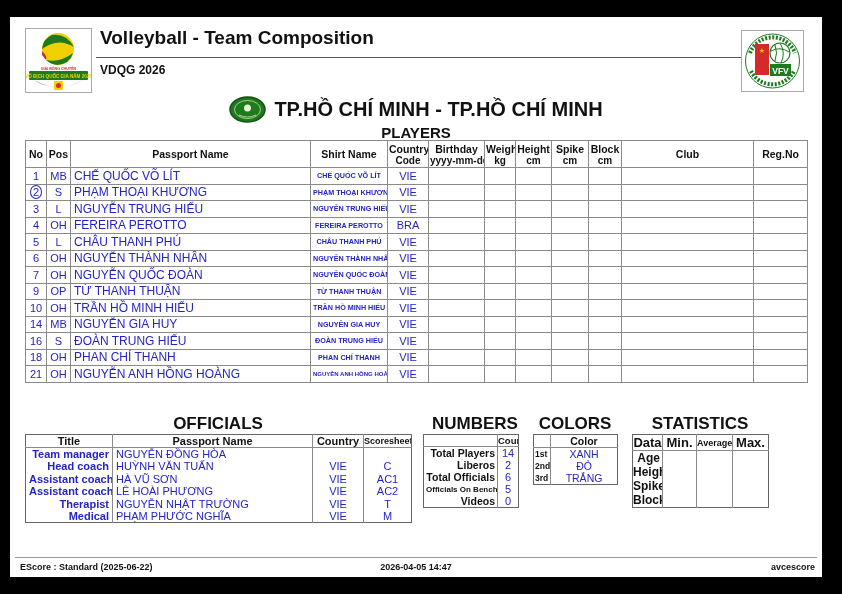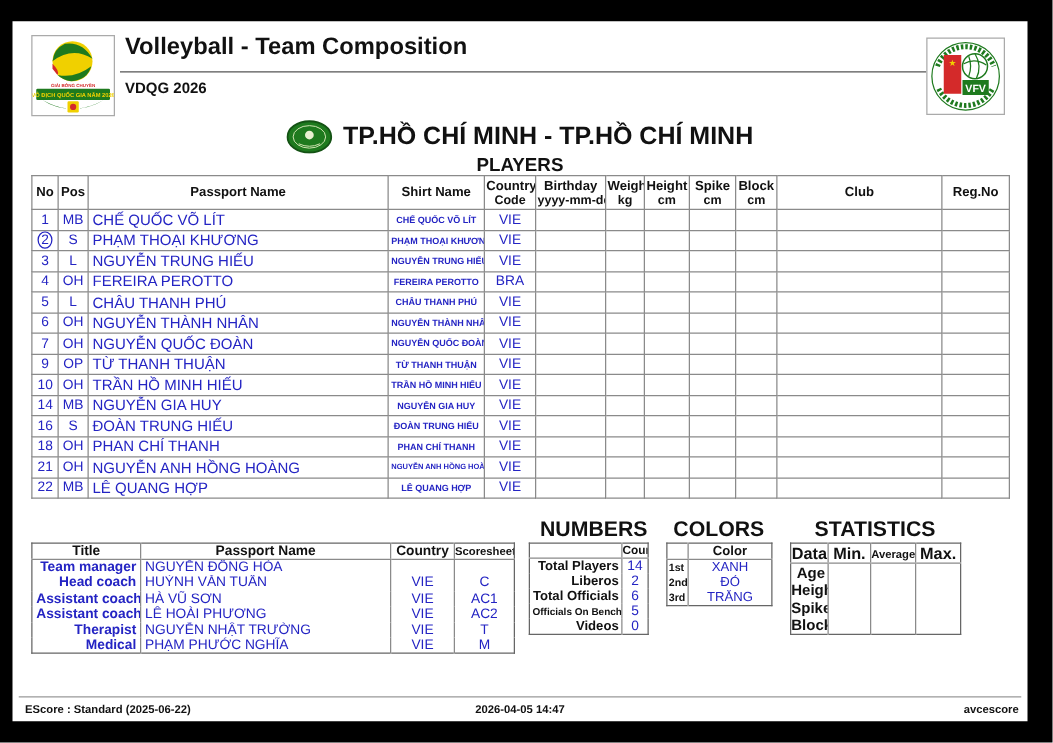--- a/index.html
+++ b/index.html
@@ -390,37 +390,24 @@
           <td class="c-cc">VIE</td>
           <td></td>
           <td></td>
           <td></td>
           <td></td>
           <td></td>
           <td></td>
           <td></td>
         </tr>
 
-        <tr>
-          <td class="c-no"><span class="no-badge">22</span></td>
-          <td class="c-pos">MB</td>
-          <td class="c-name">LÊ QUANG HỢP</td>
-          <td class="c-shirt">LÊ QUANG HỢP</td>
-          <td class="c-cc">VIE</td>
-          <td></td>
-          <td></td>
-          <td></td>
-          <td></td>
-          <td></td>
-          <td></td>
-          <td></td>
-        </tr>
       </tbody>
   </table>
 
+  <div class="sec-title t-officials">OFFICIALS</div>
   <div class="sec-title t-numbers">NUMBERS</div>
   <div class="sec-title t-colors">COLORS</div>
   <div class="sec-title t-stats">STATISTICS</div>
 
   <table class="officials-table boxed">
     <colgroup>
         <col style="width:87px">
         <col style="width:200px">
         <col style="width:51px">
         <col style="width:48px">

